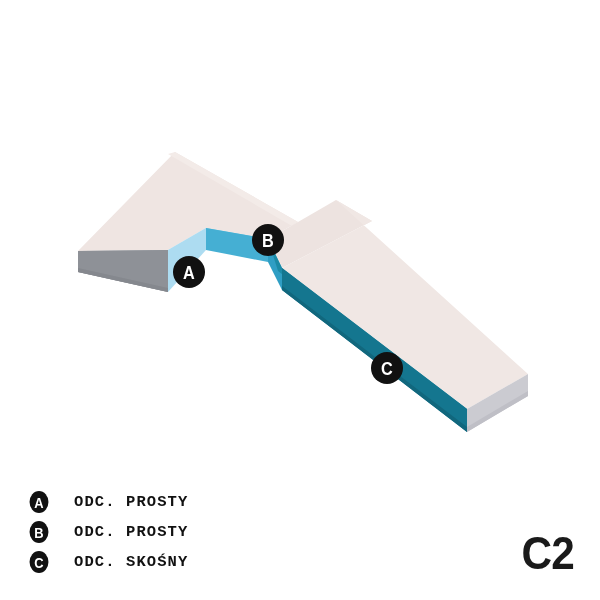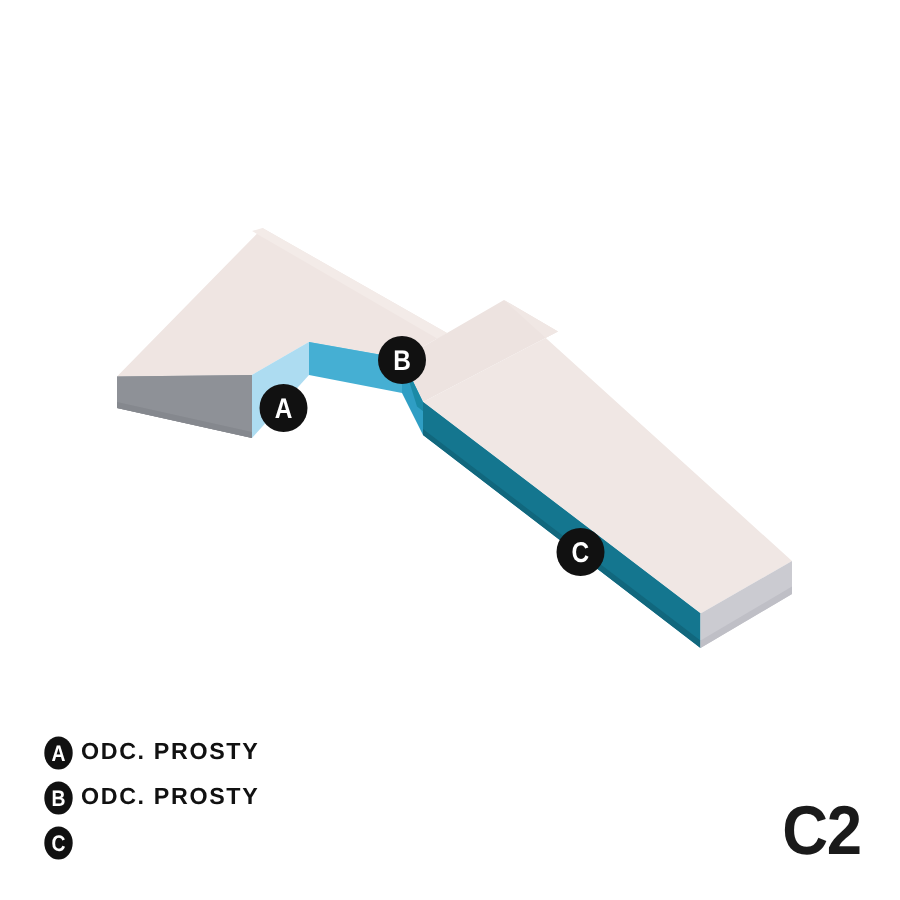--- a/index.html
+++ b/index.html
@@ -56,27 +56,27 @@
     font-weight: bold;
     font-size: 15px;
     display: flex;
     align-items: center;
     justify-content: center;
     flex: 0 0 auto;
     transform: scaleX(0.86);
     font-family: "Liberation Sans", sans-serif;
   }
   .legend-label {
-    margin-left: 4px;
+    margin-left: 24px;
     font-size: 15.5px;
     font-weight: bold;
     color: #111111;
     letter-spacing: 1.1px;
     white-space: nowrap;
-    font-family: Liberation Sans, sans-serif;
+    font-family: Liberation Mono, monospace;
   }
   .code-label {
     position: absolute;
     right: 26px;
     bottom: 24px;
     font-size: 46px;
     font-weight: bold;
     color: #1a1a1a;
     letter-spacing: -1px;
     transform: scaleX(0.92);
@@ -152,19 +152,20 @@
       <div class="legend-label">ODC. PROSTY</div>
     </div>
 
     <div class="legend-row">
       <div class="legend-badge">B</div>
       <div class="legend-label">ODC. PROSTY</div>
     </div>
 
     <div class="legend-row">
       <div class="legend-badge">C</div>
+      <div class="legend-label">ODC. SKOŚNY</div>
     </div>
 
   </div>
 
   <div class="code-label">C2</div>
 
 </div>
 
 </body></html>

